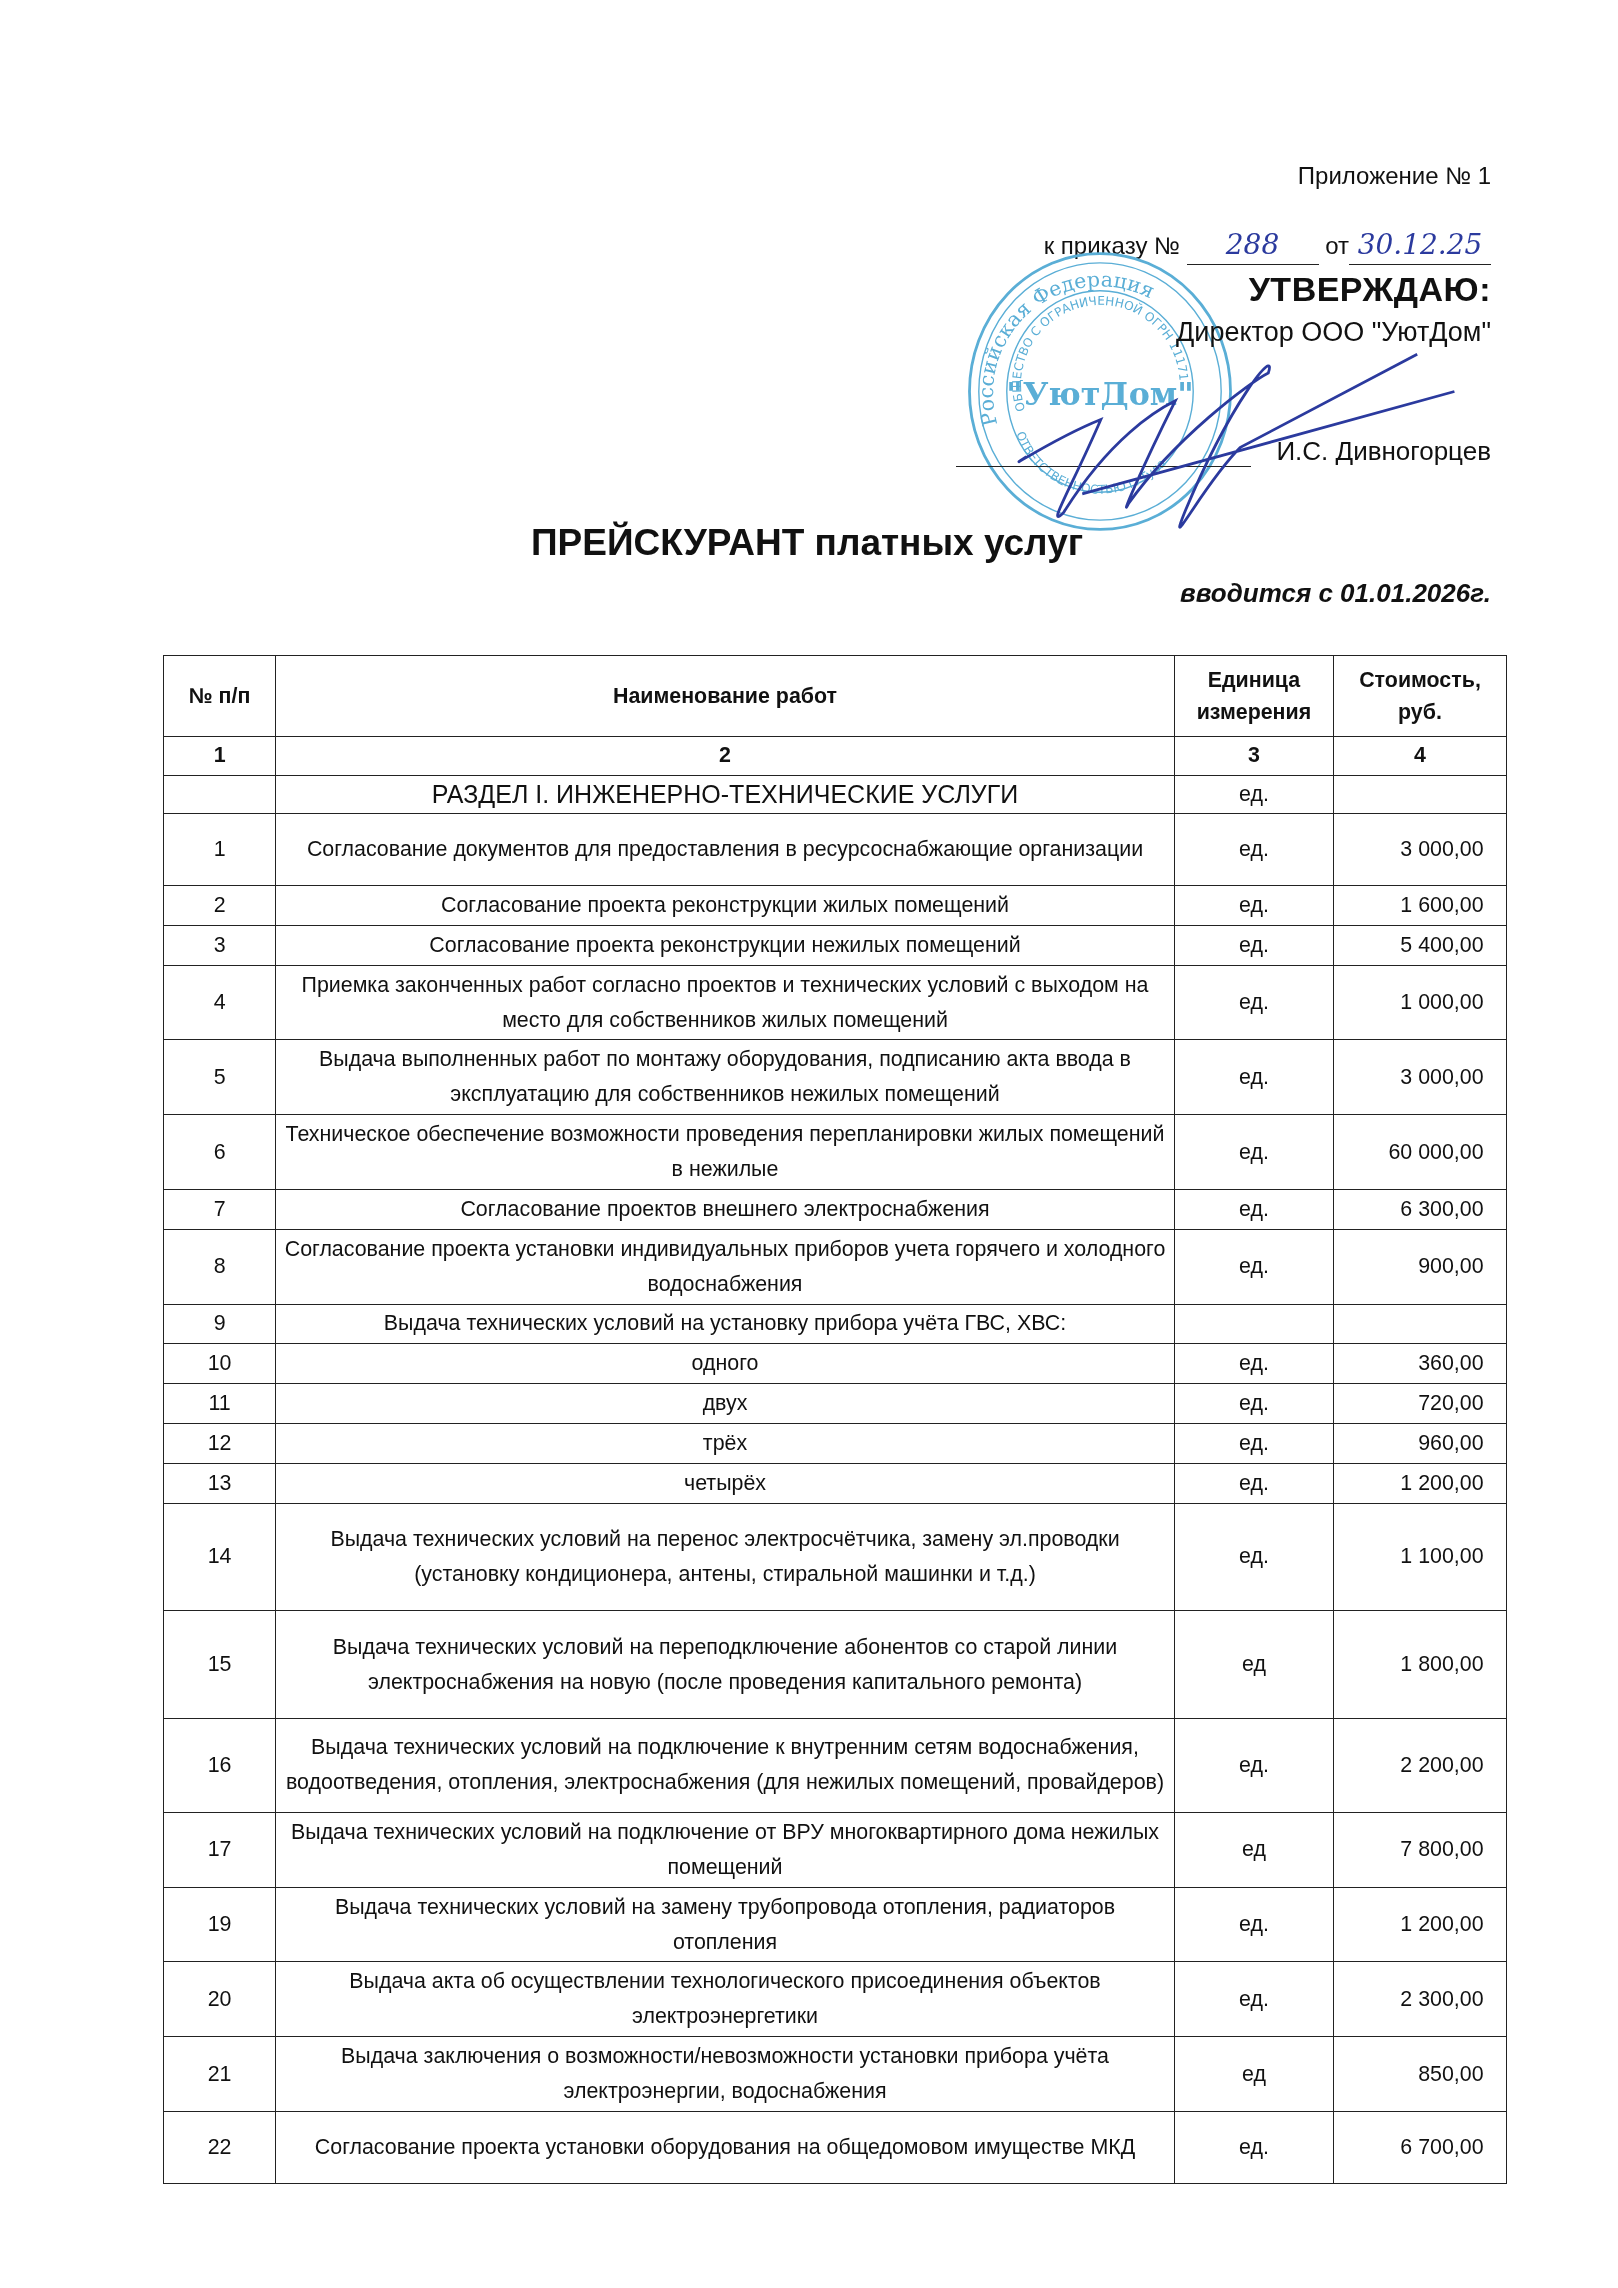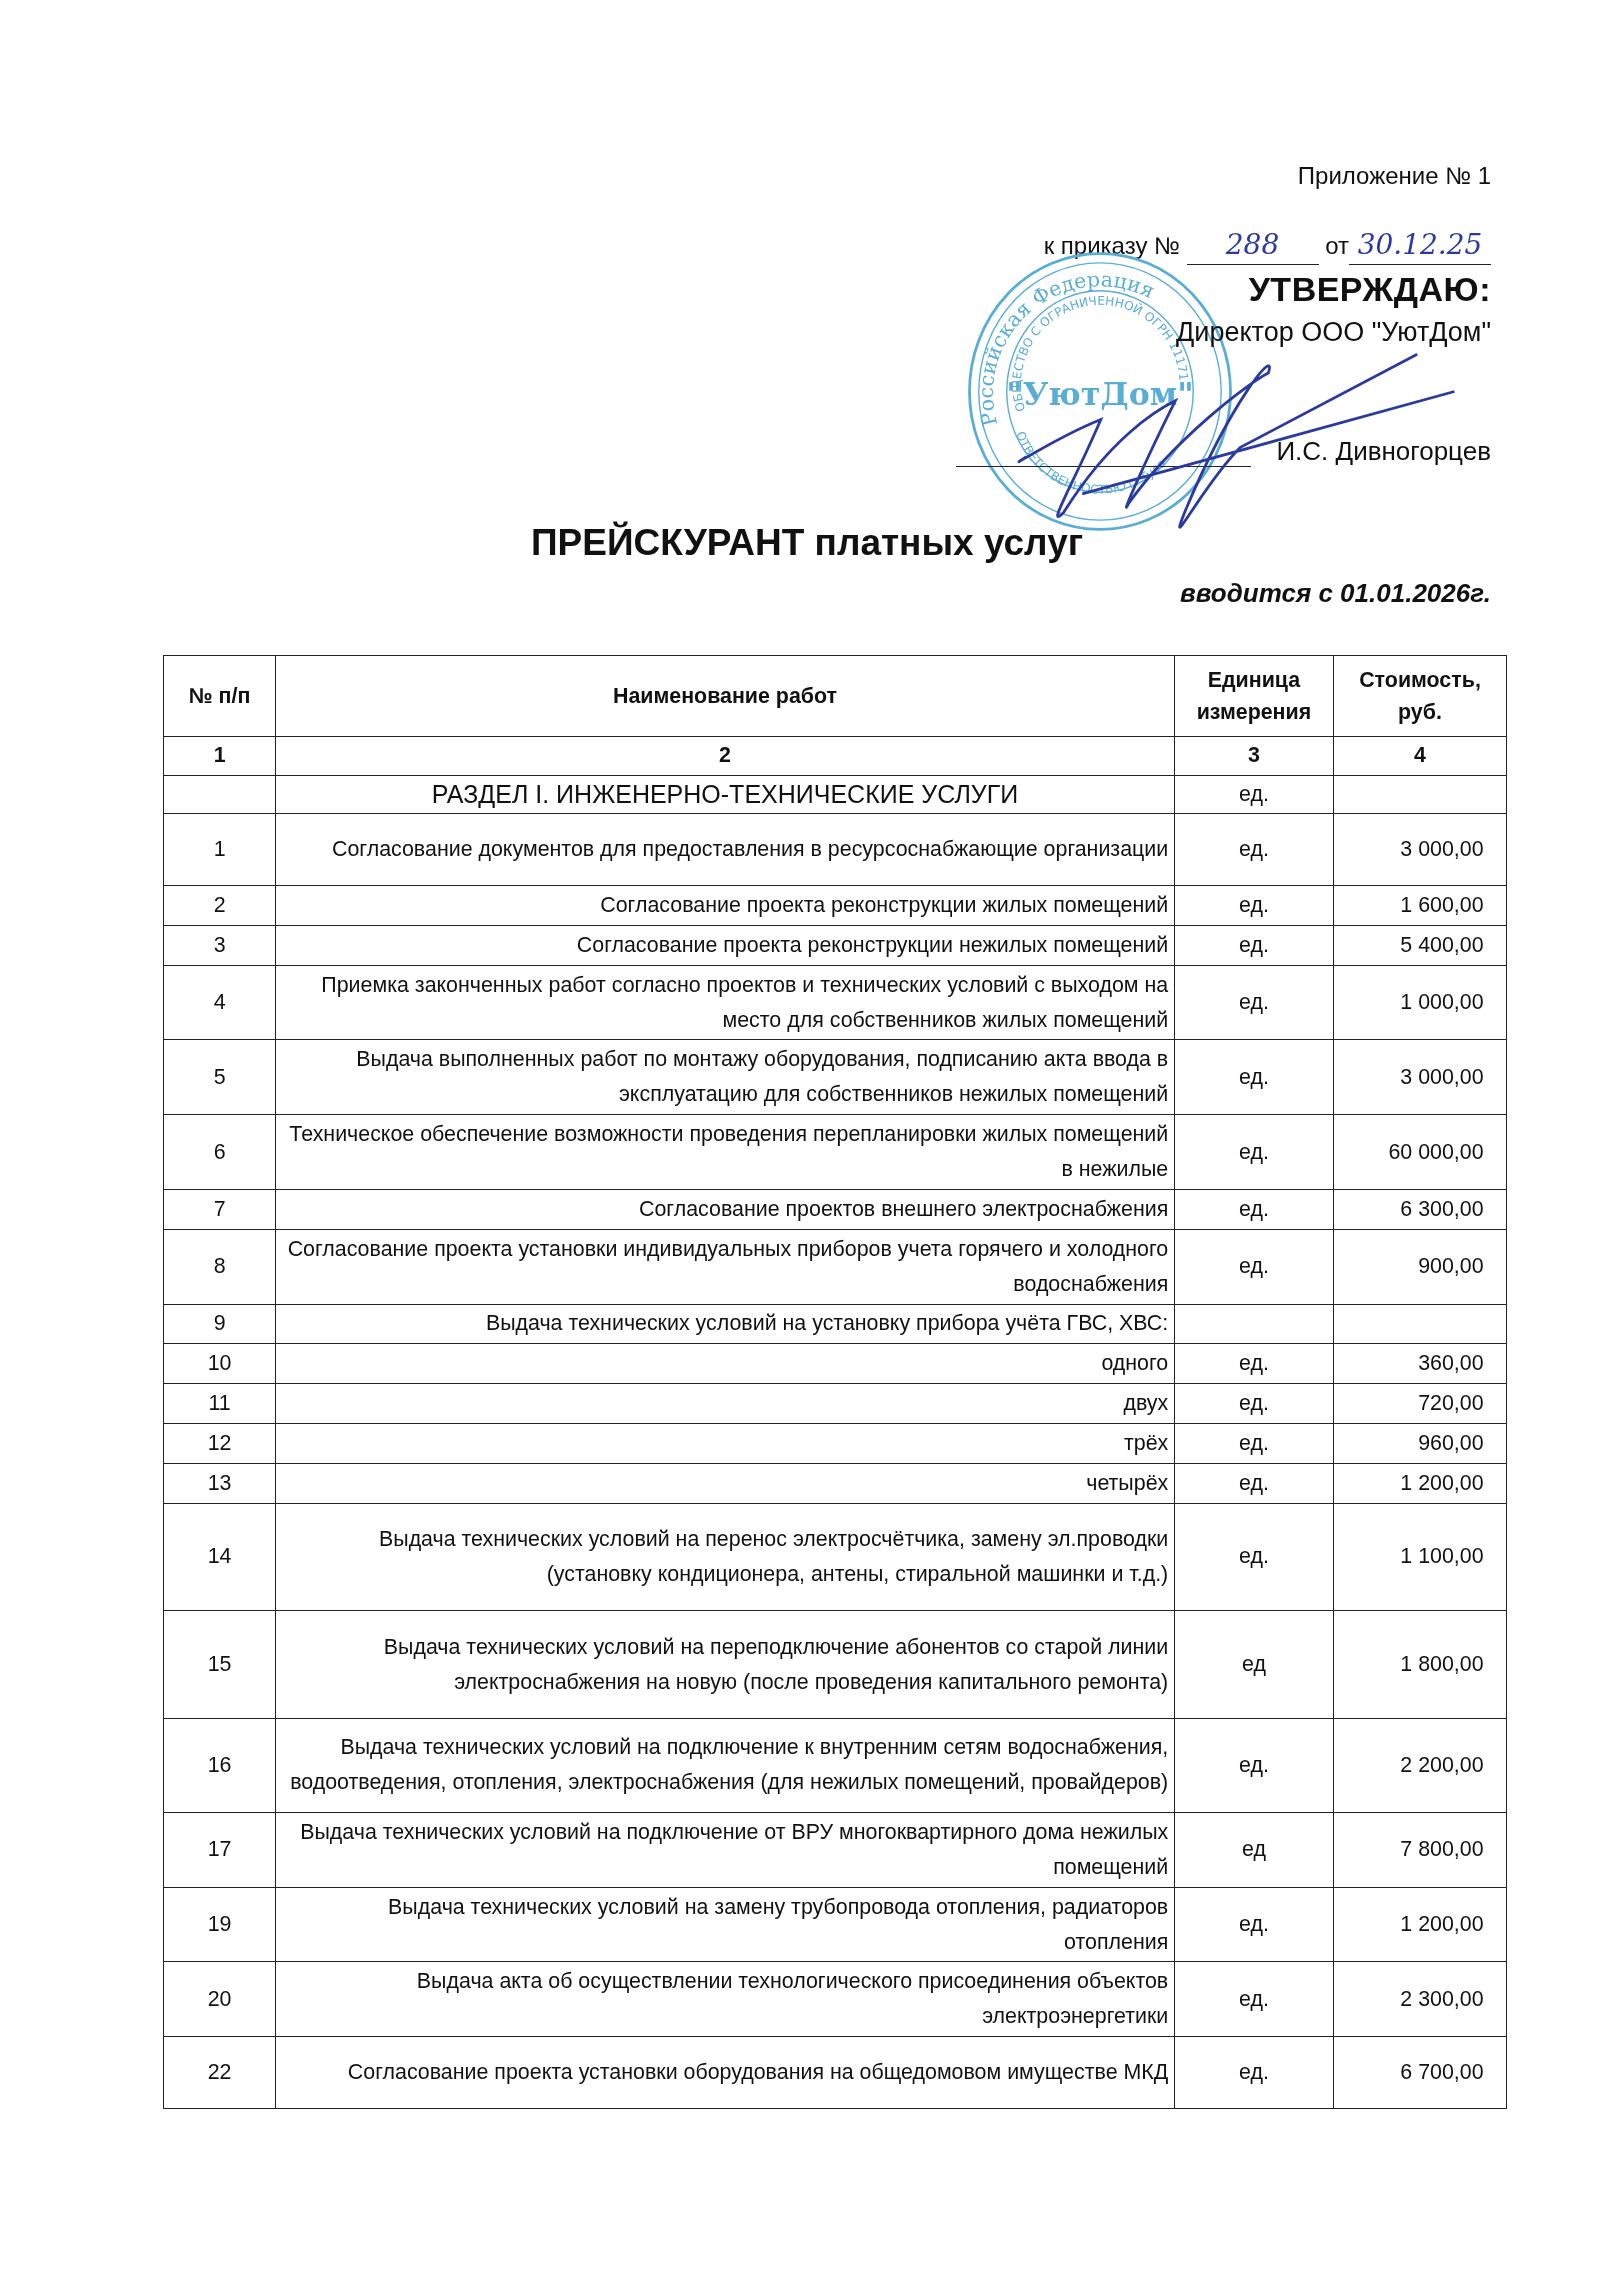--- a/index.html
+++ b/index.html
@@ -30,21 +30,21 @@
 
     table.price-table {
       position: absolute; left: 163px; top: 655px; width: 1344px;
       border-collapse: collapse; font-size: 21.4px; font-family: "Liberation Sans", sans-serif;
     }
     .price-table td, .price-table th {
       border: 1.9px solid #222; padding: 1.9px 5.6px; vertical-align: middle;
     }
     .price-table th { font-weight: bold; text-align: center; font-size: 21.4px; line-height: 32px; }
     .col-num { width: 100px; text-align: center; }
-    .col-name { text-align: right; line-height: 35px; }
+    .col-name { text-align: center; line-height: 35px; }
     .col-unit { width: 147px; text-align: center; }
     .col-price { width: 144px; text-align: right; padding-right: 22.4px !important; }
     .index-row td { font-weight: bold; text-align: center; height: 34px; }
     .section-row td { height: 34px; }
     .section-title { text-align: center !important; font-weight: normal; font-size: 25px; }
     .r1 td { height: 34px; }
     .r2 td { height: 67px; }
     .r3 td { height: 89px; }
     .r3b td { height: 103px; }
   </style>
@@ -219,20 +219,26 @@
           <td class="col-unit">ед.</td>
           <td class="col-price">1 200,00</td>
         </tr>
       <tr class="r2">
           <td class="col-num">20</td>
           <td class="col-name">Выдача акта об осуществлении технологического присоединения объектов электроэнергетики</td>
           <td class="col-unit">ед.</td>
           <td class="col-price">2 300,00</td>
         </tr>
       <tr class="r2">
+          <td class="col-num">21</td>
+          <td class="col-name">Выдача заключения о возможности/невозможности установки прибора учёта электроэнергии, водоснабжения</td>
+          <td class="col-unit">ед</td>
+          <td class="col-price">850,00</td>
+        </tr>
+      <tr class="r2">
           <td class="col-num">22</td>
           <td class="col-name">Согласование проекта установки оборудования на общедомовом имуществе МКД</td>
           <td class="col-unit">ед.</td>
           <td class="col-price">6 700,00</td>
         </tr>
     </tbody>
   </table>
 </div>
 
 

